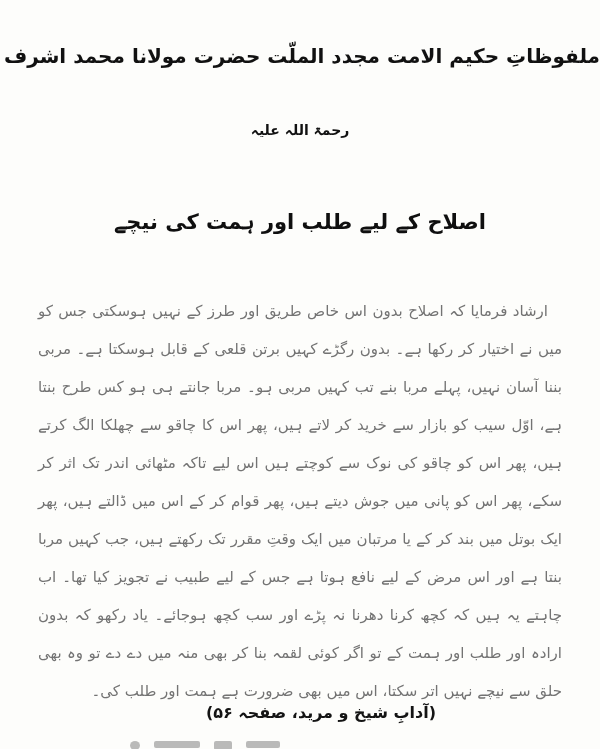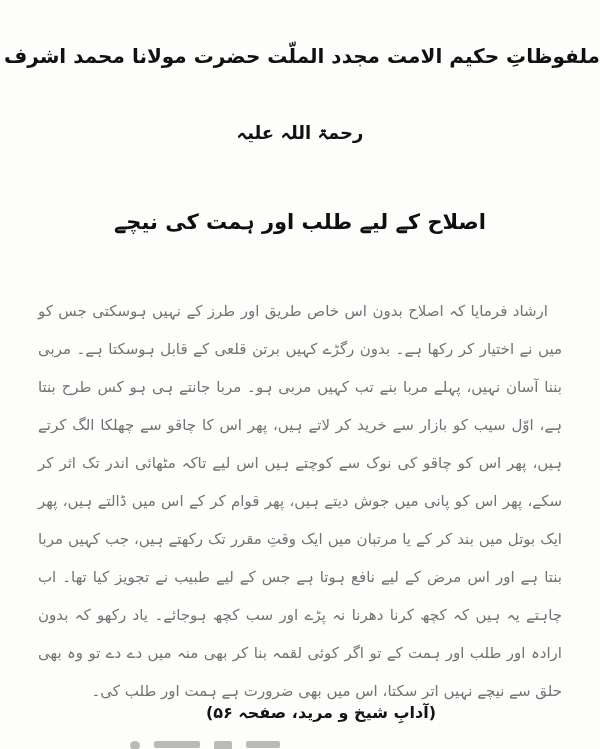--- a/index.html
+++ b/index.html
@@ -32,21 +32,21 @@
     white-space: nowrap;
     letter-spacing: -0.2px;
     color: #111;
   }
   .honorific {
     position: absolute;
     top: 122px;
     left: 0;
     right: 0;
     text-align: center;
-    font-size: 18px;
+    font-size: 14px;
     font-weight: bold;
     color: #111;
   }
   .heading {
     position: absolute;
     top: 210px;
     left: 0;
     right: 0;
     margin: 0;
     text-align: center;

